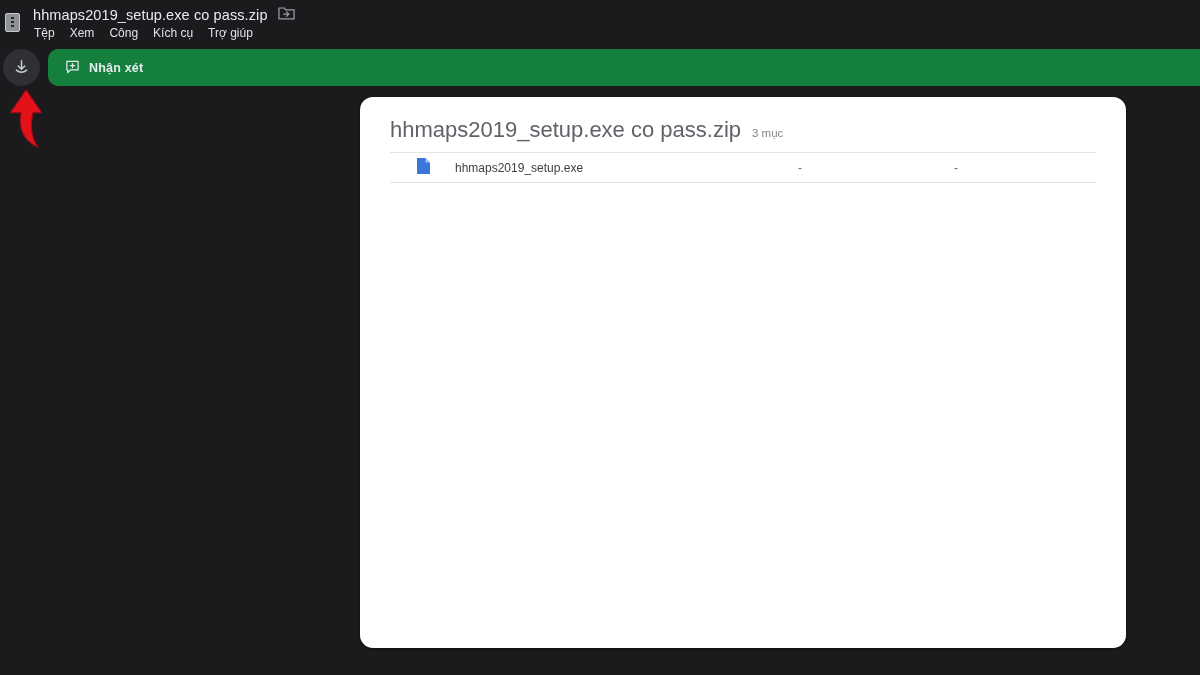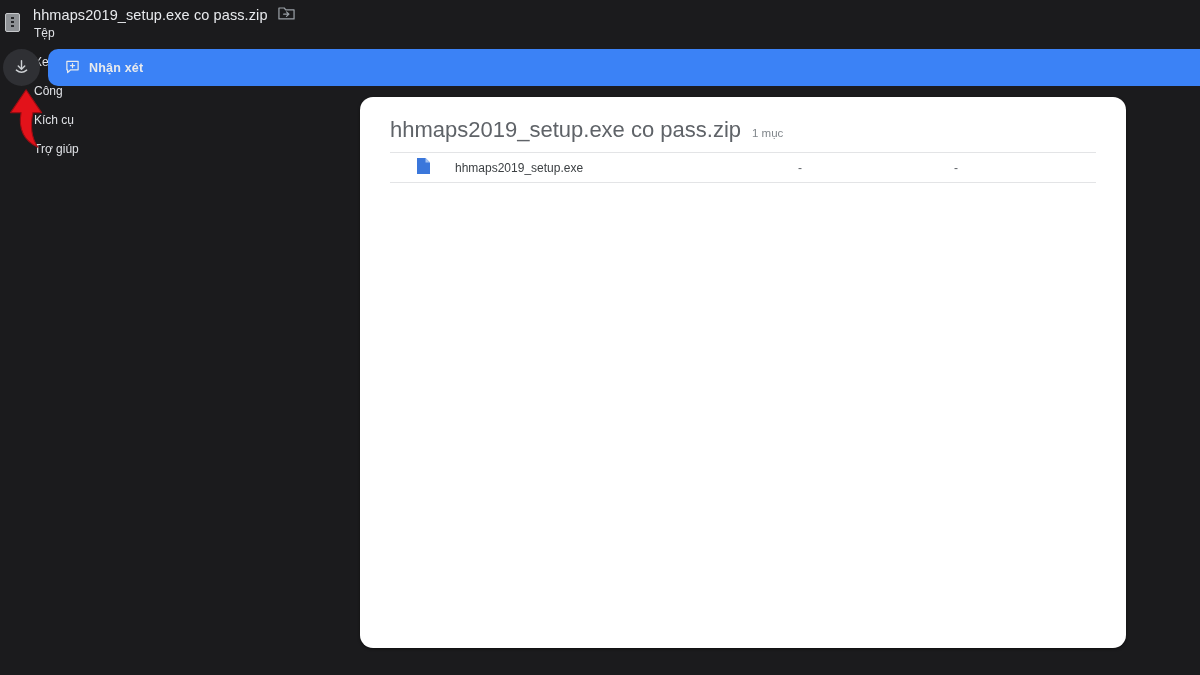--- a/index.html
+++ b/index.html
@@ -26,37 +26,37 @@
   }
   .doc-title {
     position:absolute; left:33px; top:6px;
     display:flex; align-items:center; gap:10px;
   }
   .doc-title .name {
     color:#e8eaed; font-size:14.5px; letter-spacing:.1px;
   }
   .menubar {
     position:absolute; left:34px; top:26px;
-    display:flex; gap:15px;flex-direction:column;
+    display:flex; gap:15px;
   }
   .menubar span {
     color:#e0e2e6; font-size:12px; cursor:default;
   }
 
   
   .download-btn {
     position:absolute; left:3px; top:49px;
     width:37px; height:37px; border-radius:50%;
     background:#2f3034; border:none; cursor:pointer;
     display:flex; align-items:center; justify-content:center;
   }
   .toolbar-strip {
     position:absolute; left:48px; top:49px;
     width:1152px; height:37px;
-    background:#3b82f6;
+    background:#15803d;
     border-radius:10px 0 0 10px;
     display:flex; align-items:center;
   }
   .comment-btn {
     margin-left:17px;
     display:flex; align-items:center; gap:9px;
     background:none; border:none; cursor:pointer;
     color:#e8eaed; font-size:12.5px; font-weight:700; letter-spacing:.2px;
   }
 
@@ -142,21 +142,21 @@
   </button>
 </div>
 
 <svg class="red-arrow" width="42" height="64" viewBox="0 0 46 68">
   <path d="M22 2 L39 27 L29.5 27 C 26.5 41, 28 55, 35 65 C 22 59, 13 47, 16.5 27 L5 27 Z" fill="#e3121a" stroke="#9c0c12" stroke-width="1.2" stroke-linejoin="round"></path>
 </svg>
 
 <main class="card">
   <div class="card-header">
     <h1>hhmaps2019_setup.exe co pass.zip</h1>
-    <span class="count">1 mục</span>
+    <span class="count">3 mục</span>
   </div>
 
   <div class="ziptable">
 
     <div class="row trow">
       <div class="col-name">
         <span>
           <svg width="13" height="16" viewBox="0 0 13 16">
             <path d="M0 0 h8.5 L13 4.5 V16 H0 z" fill="#3b77db"></path>
             <path d="M8.5 0 L13 4.5 H8.5 z" fill="#a6c4f2"></path>

